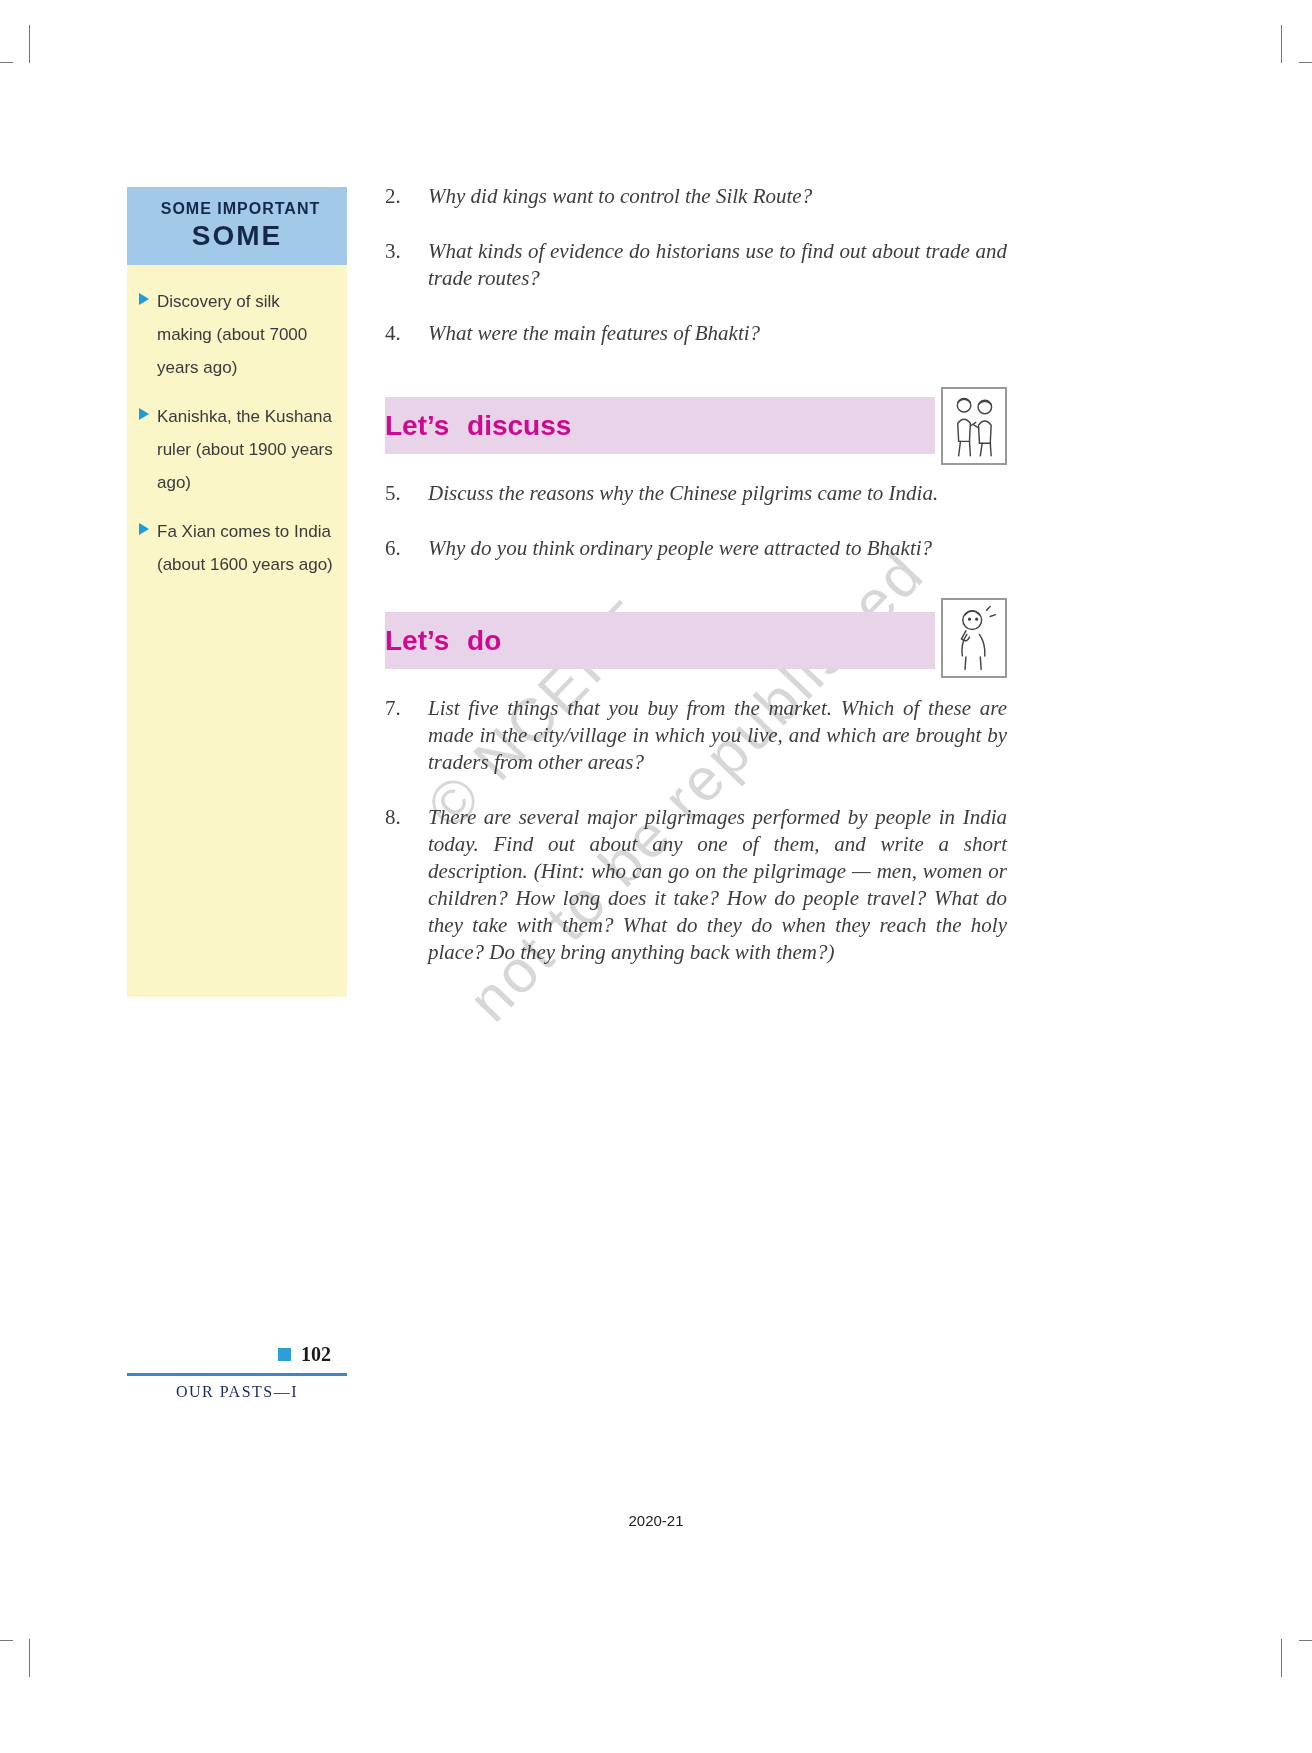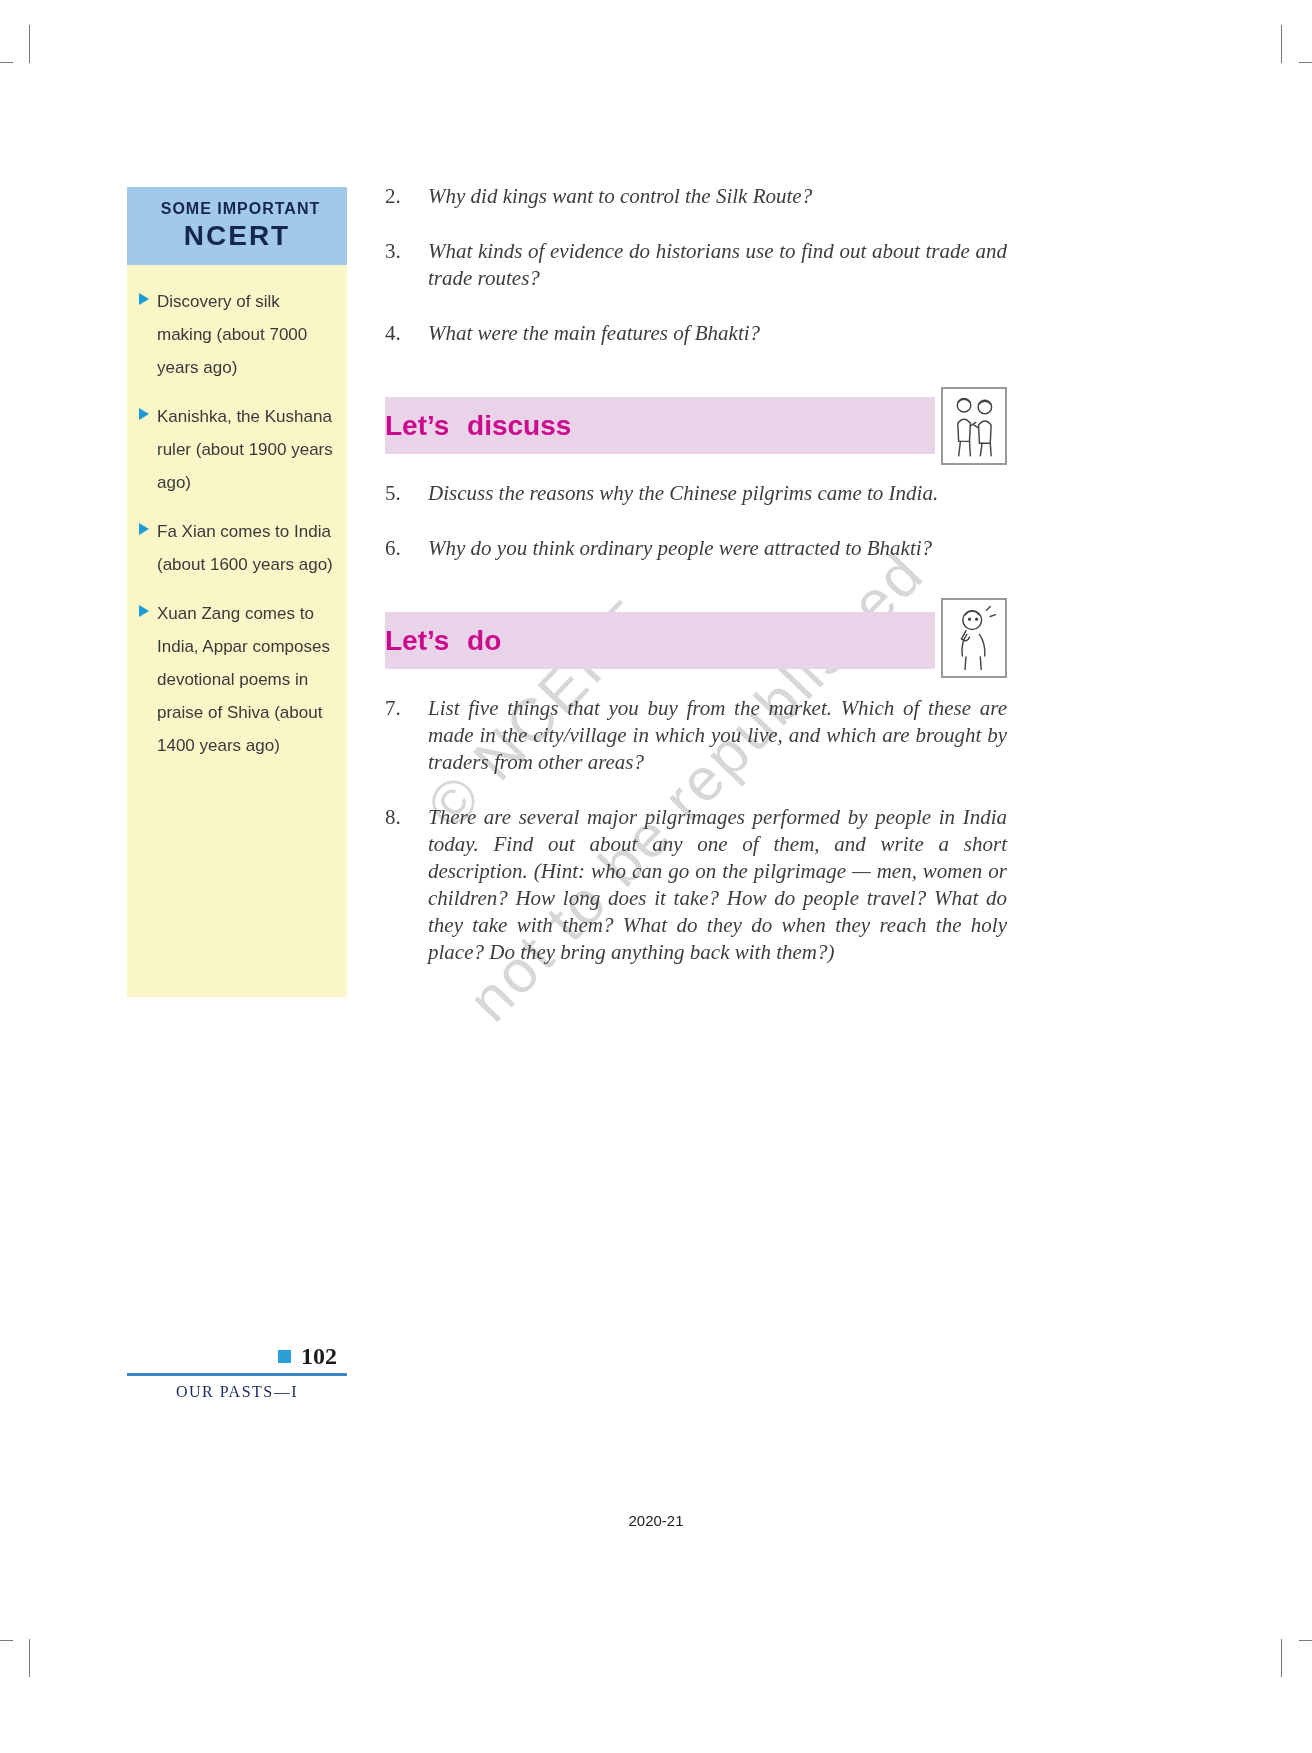--- a/index.html
+++ b/index.html
@@ -67,21 +67,21 @@
   .band-illustration{
     position:absolute;left:556px;top:-10px;width:66px;height:78px;
     background:#fff;border:2px solid #999;box-sizing:border-box;
     display:flex;align-items:center;justify-content:center;
   }
   .band-illustration svg{display:block;}
 
   
   .pagenum-row{position:absolute;left:278px;top:1343px;display:flex;align-items:center;z-index:1;}
   .pagenum-square{width:13px;height:13px;background:#2a9fd8;margin-right:10px;}
-  .pagenum{font-size:24px;font-weight:bold;color:#1a1a1a;font-family:"Liberation Serif",serif;}
+  .pagenum{font-size:20px;font-weight:bold;color:#1a1a1a;font-family:"Liberation Serif",serif;}
   .footer-line{position:absolute;left:127px;top:1373px;width:220px;height:3px;background:#3c86c6;}
   .book-title{
     position:absolute;left:127px;top:1383px;width:220px;text-align:center;
     font-family:"Liberation Serif",serif;font-size:16px;letter-spacing:1.5px;color:#1b2a5e;
   }
   .year{
     position:absolute;left:0;top:1512px;width:1312px;text-align:center;
     font-family:"Liberation Sans",sans-serif;font-size:15px;color:#222;
   }
 </style>
@@ -100,38 +100,34 @@
   <div class="crop h" style="left:1299px;top:1640px;"></div>
 
   <div class="watermark">
     <span class="w1">© NCERT</span>
     <span class="w2">not to be republished</span>
   </div>
 
   <div class="sidebar">
     <div class="sidebar-header">
       <span class="small">SOME IMPORTANT</span>
-      <span class="large">NCERT</span>
+      <span class="large">SOME</span>
     </div>
     <div class="sidebar-body">
       <div class="date-item">
         <span class="tri"></span>
         <span class="txt">Discovery of silk making (about 7000 years ago)</span>
       </div>
       <div class="date-item">
         <span class="tri"></span>
         <span class="txt">Kanishka, the Kushana ruler (about 1900 years ago)</span>
       </div>
       <div class="date-item">
         <span class="tri"></span>
         <span class="txt">Fa Xian comes to India (about 1600 years ago)</span>
-      </div>
-      <div class="date-item">
-        <span class="tri"></span>
-        <span class="txt">Xuan Zang comes to India, Appar composes devotional poems in praise of Shiva (about 1400 years ago)</span>
       </div>
     </div>
   </div>
 
   <div class="main">
 
     <div class="q">
       <span class="qnum">2.</span>
       <div class="qtext">Why did kings want to control the Silk Route?</div>
     </div>

